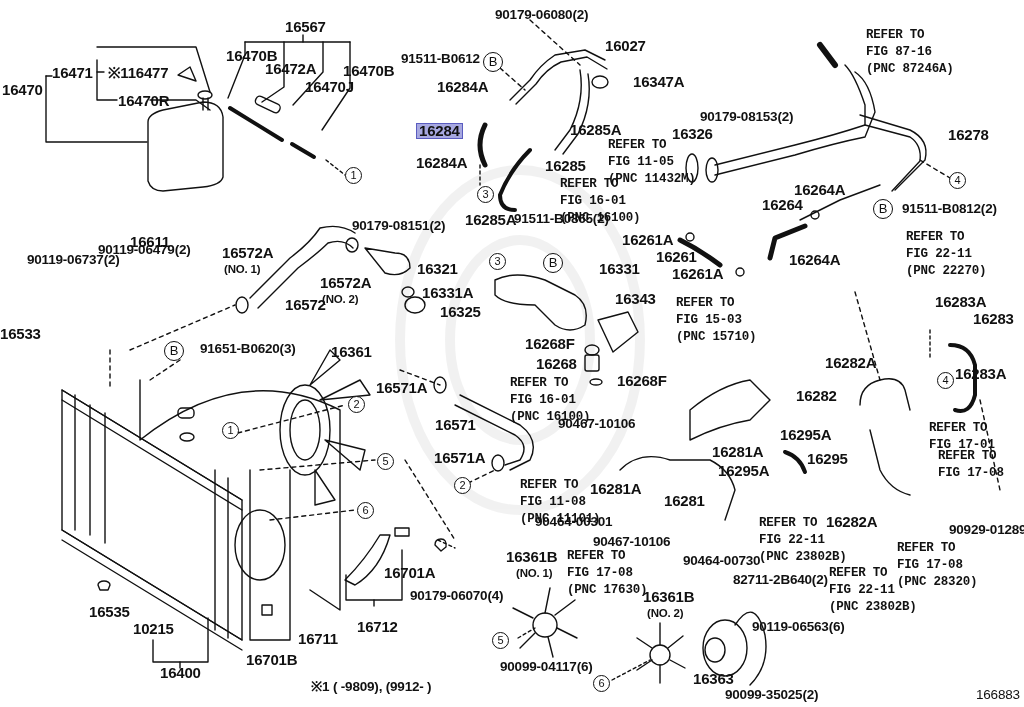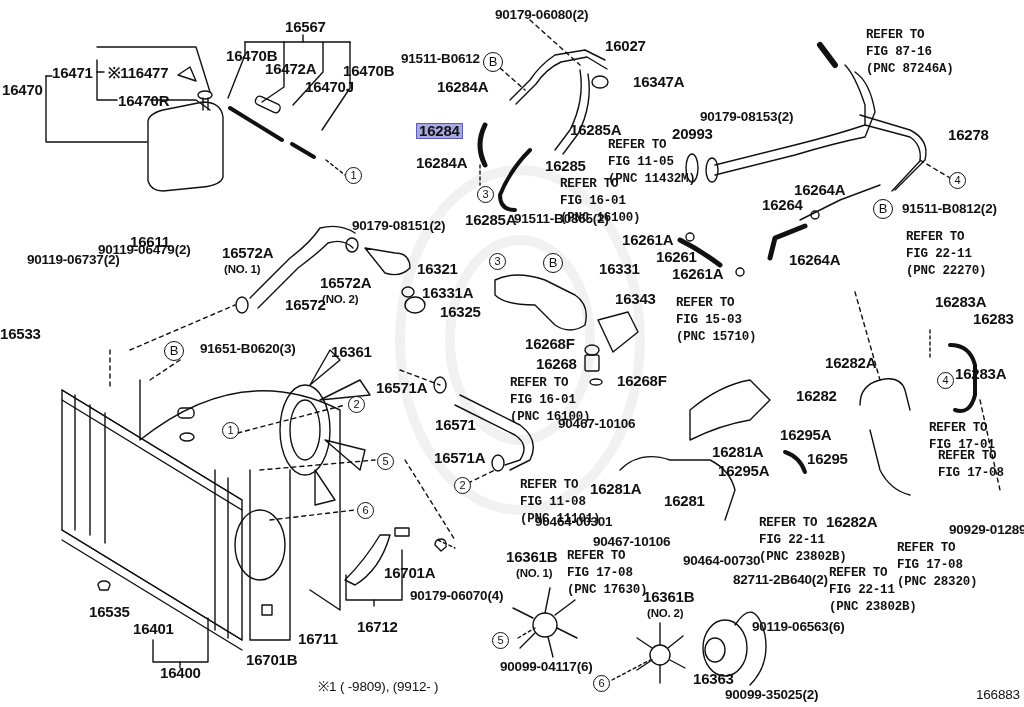--- a/index.html
+++ b/index.html
@@ -221,21 +221,21 @@
     <div>REFER TO</div>
     <div>FIG 16-01</div>
     <div class="sm">(PNC 16100)</div>
   </div>
 
   <div class="lbl mono refer" style="left:608px;top:137px">
     <div>REFER TO</div>
     <div>FIG 11-05</div>
     <div class="sm">(PNC 11432M)</div>
   </div>
-  <span class="lbl big" style="left:672px;top:127px">20993</span>
+  <span class="lbl big" style="left:672px;top:127px">16326</span>
   <span class="lbl" style="left:700px;top:110px">90179-08153(2)</span>
   <span class="lbl big" style="left:948px;top:128px">16278</span>
   <span class="circ" style="left:949px;top:172px">4</span>
 
   <div class="lbl mono refer" style="left:866px;top:27px">
     <div>REFER TO</div>
     <div>FIG 87-16</div>
     <div class="sm">(PNC 87246A)</div>
   </div>
 
@@ -367,23 +367,23 @@
   <span class="lbl sm" style="left:647px;top:606px">(NO. 2)</span>
   <span class="lbl" style="left:733px;top:573px">82711-2B640(2)</span>
   <span class="lbl" style="left:752px;top:620px">90119-06563(6)</span>
   <span class="circ" style="left:492px;top:632px">5</span>
   <span class="lbl" style="left:500px;top:660px">90099-04117(6)</span>
   <span class="circ" style="left:593px;top:675px">6</span>
   <span class="lbl big" style="left:693px;top:672px">16363</span>
   <span class="lbl" style="left:725px;top:688px">90099-35025(2)</span>
 
   <span class="lbl big" style="left:89px;top:605px">16535</span>
-  <span class="lbl big" style="left:133px;top:622px">16401</span>
+  <span class="lbl big" style="left:133px;top:622px">10215</span>
   <span class="lbl big" style="left:160px;top:666px">16400</span>
   <span class="lbl big" style="left:246px;top:653px">16701B</span>
   <span class="lbl big" style="left:298px;top:632px">16711</span>
   <span class="lbl big" style="left:357px;top:620px">16712</span>
   <span class="lbl big" style="left:384px;top:566px">16701A</span>
   <span class="lbl" style="left:410px;top:589px">90179-06070(4)</span>
 
-  <span class="lbl" style="left:318px;top:680px;font-weight:normal">※1 (     -9809), (9912-     )</span>
+  <span class="lbl" style="left:311px;top:680px;font-weight:bold">※1 (     -9809), (9912-     )</span>
   <span class="lbl" style="left:976px;top:688px;font-weight:normal">166883</span>
 </div>
 
 </body></html>

